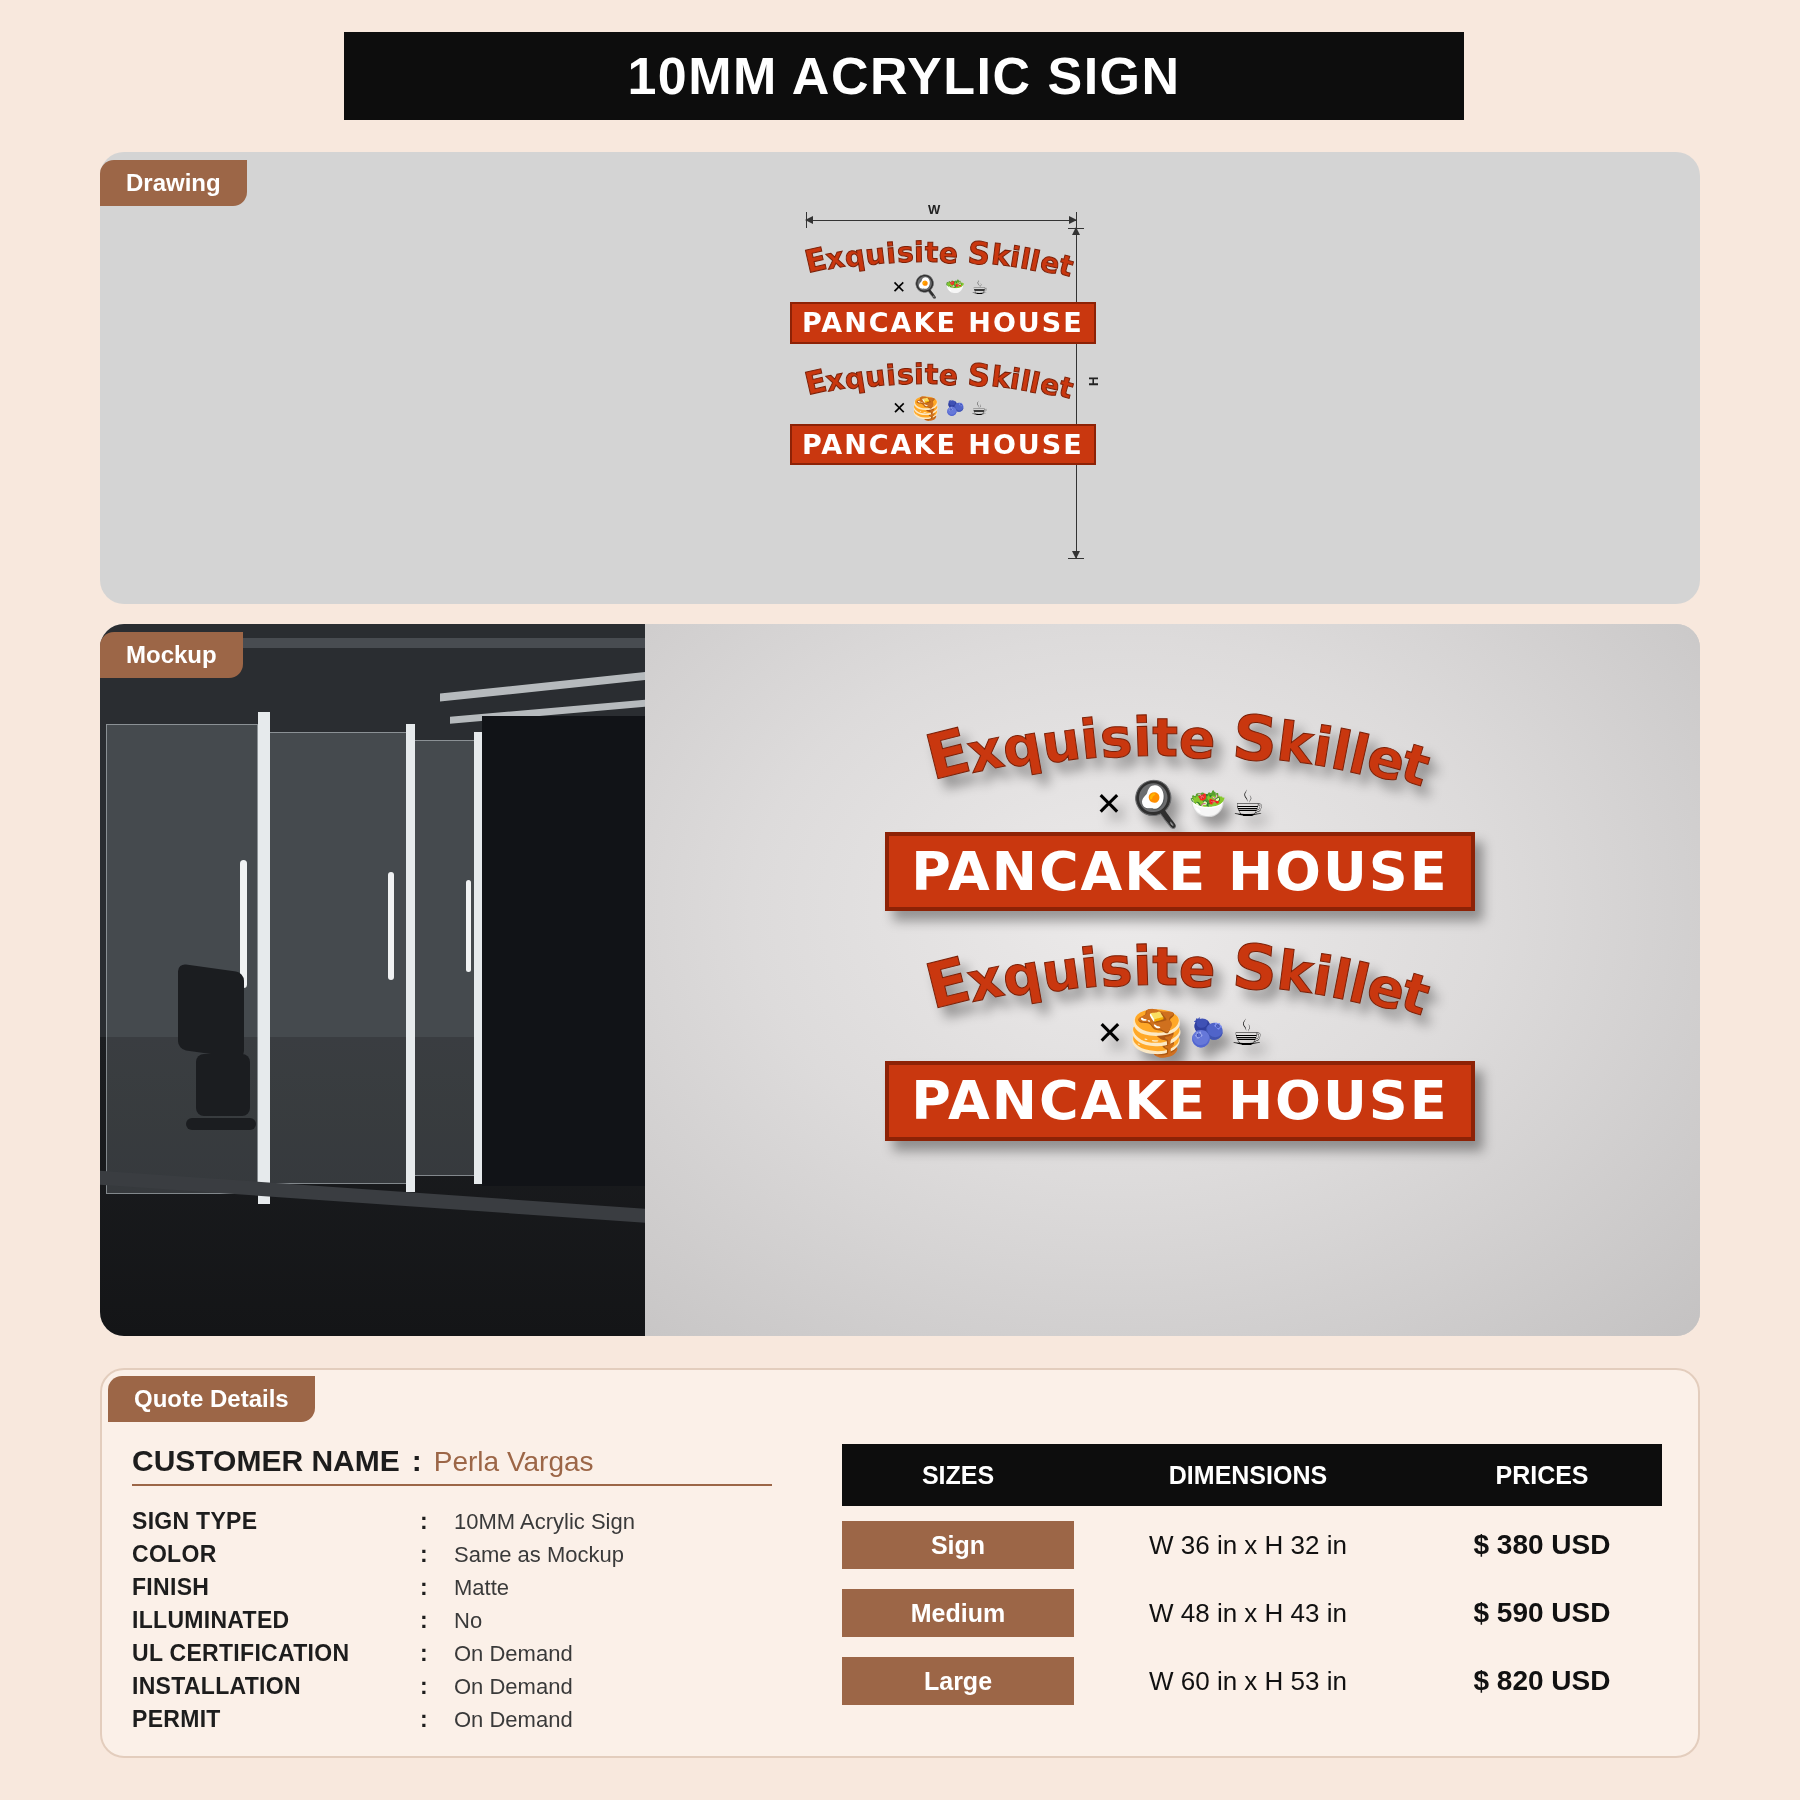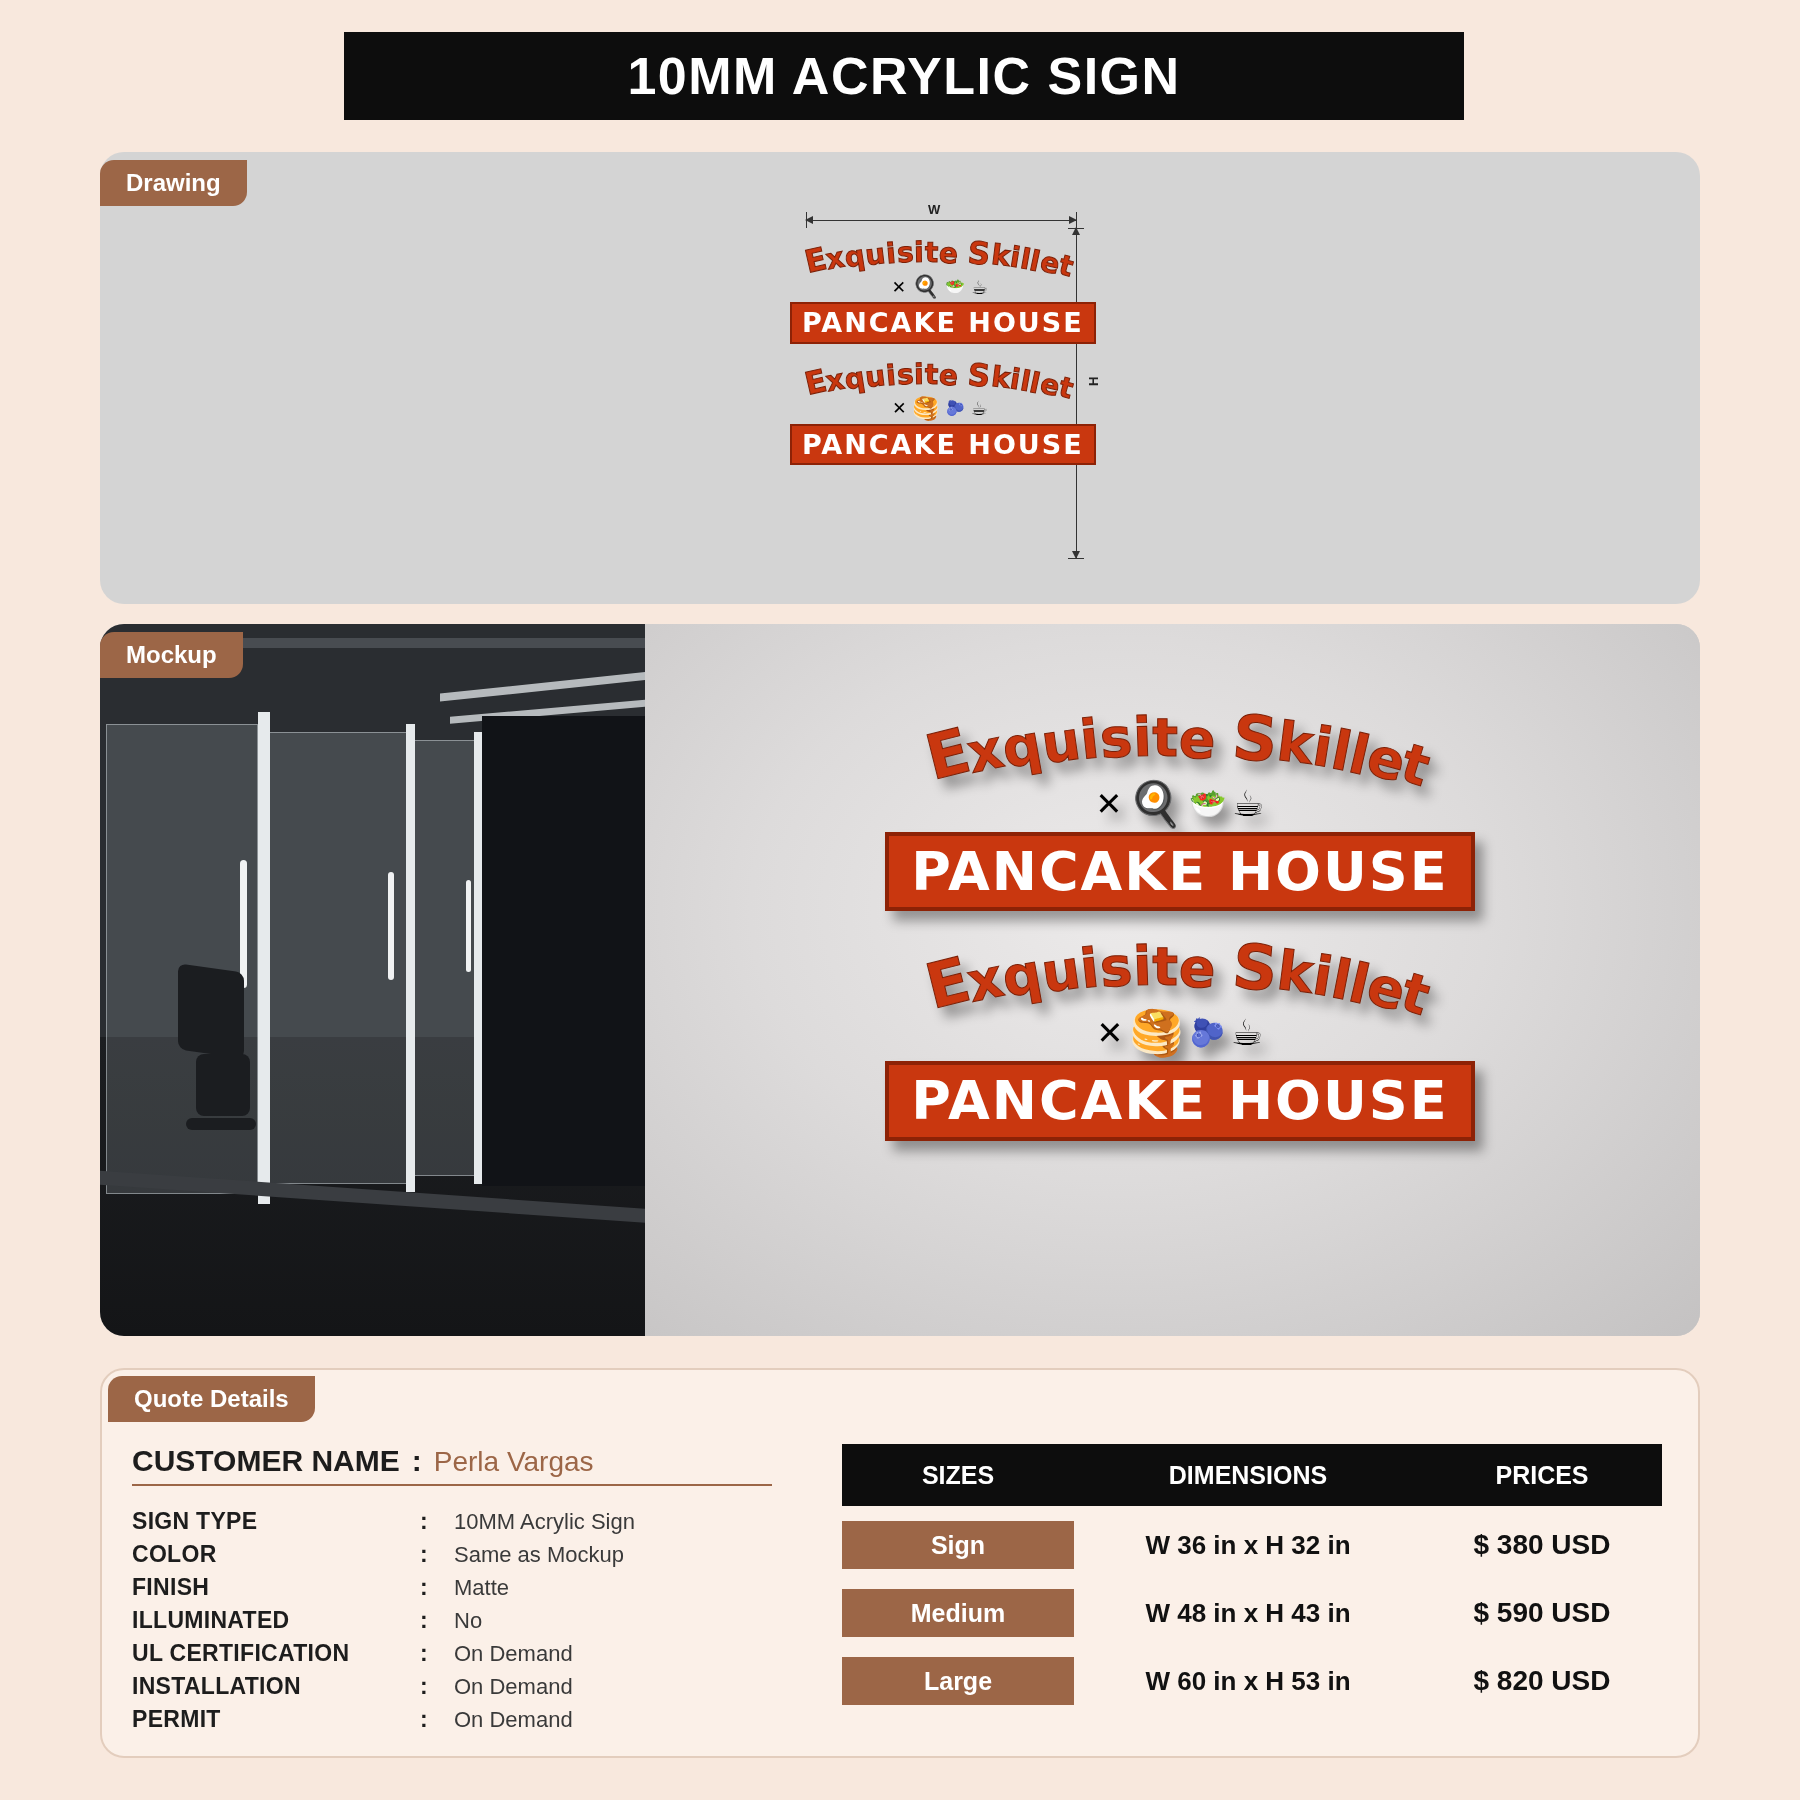--- a/index.html
+++ b/index.html
@@ -220,21 +220,21 @@
   .c1 { width: 232px; }
   .c2 { width: 348px; }
   .c3 { width: 240px; }
   .pt-row { display: flex; align-items: center; height: 58px; margin-top: 10px; }
   .pt-size {
     width: 232px; height: 48px; background: #9c6647; color: #fff;
     font-size: 25px; font-weight: bold;
     display: flex; align-items: center; justify-content: center;
   }
   .pt-dim {
-    width: 348px; font-size: 26px; color: #111; text-align: center; font-weight: bold;
+    width: 348px; font-size: 26px; color: #111; text-align: center;
   }
   .pt-price {
     width: 240px; font-size: 28px; font-weight: bold; color: #111; text-align: center;
   }
 </style>
 </head>
 <body>
 
 <div class="page">
 

